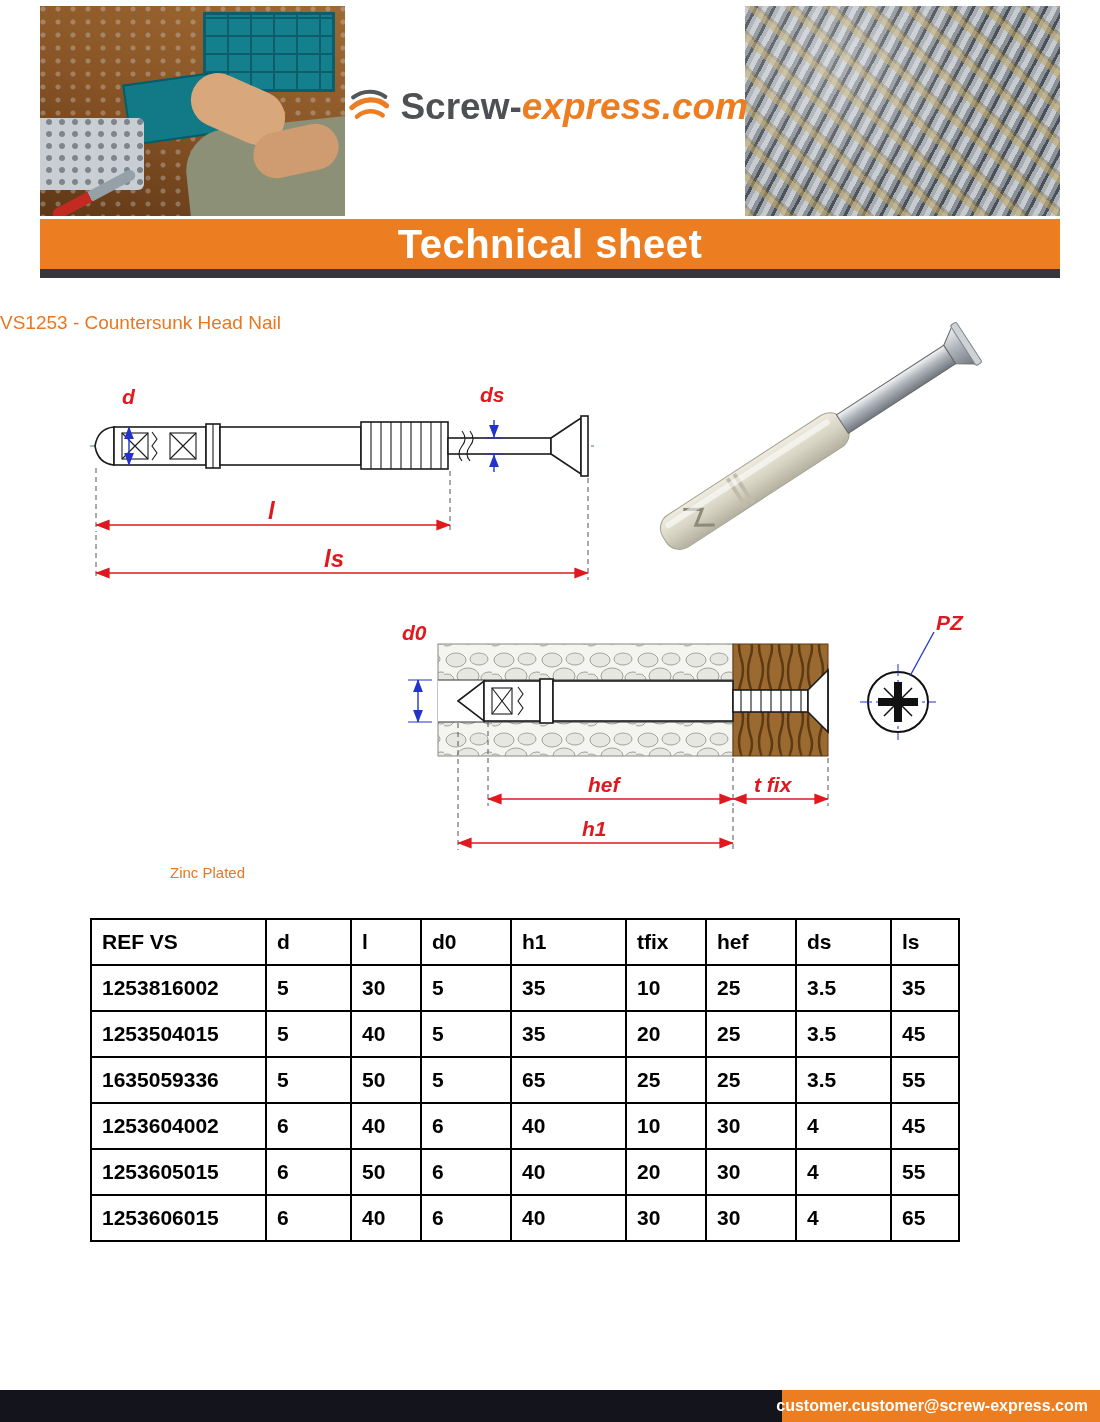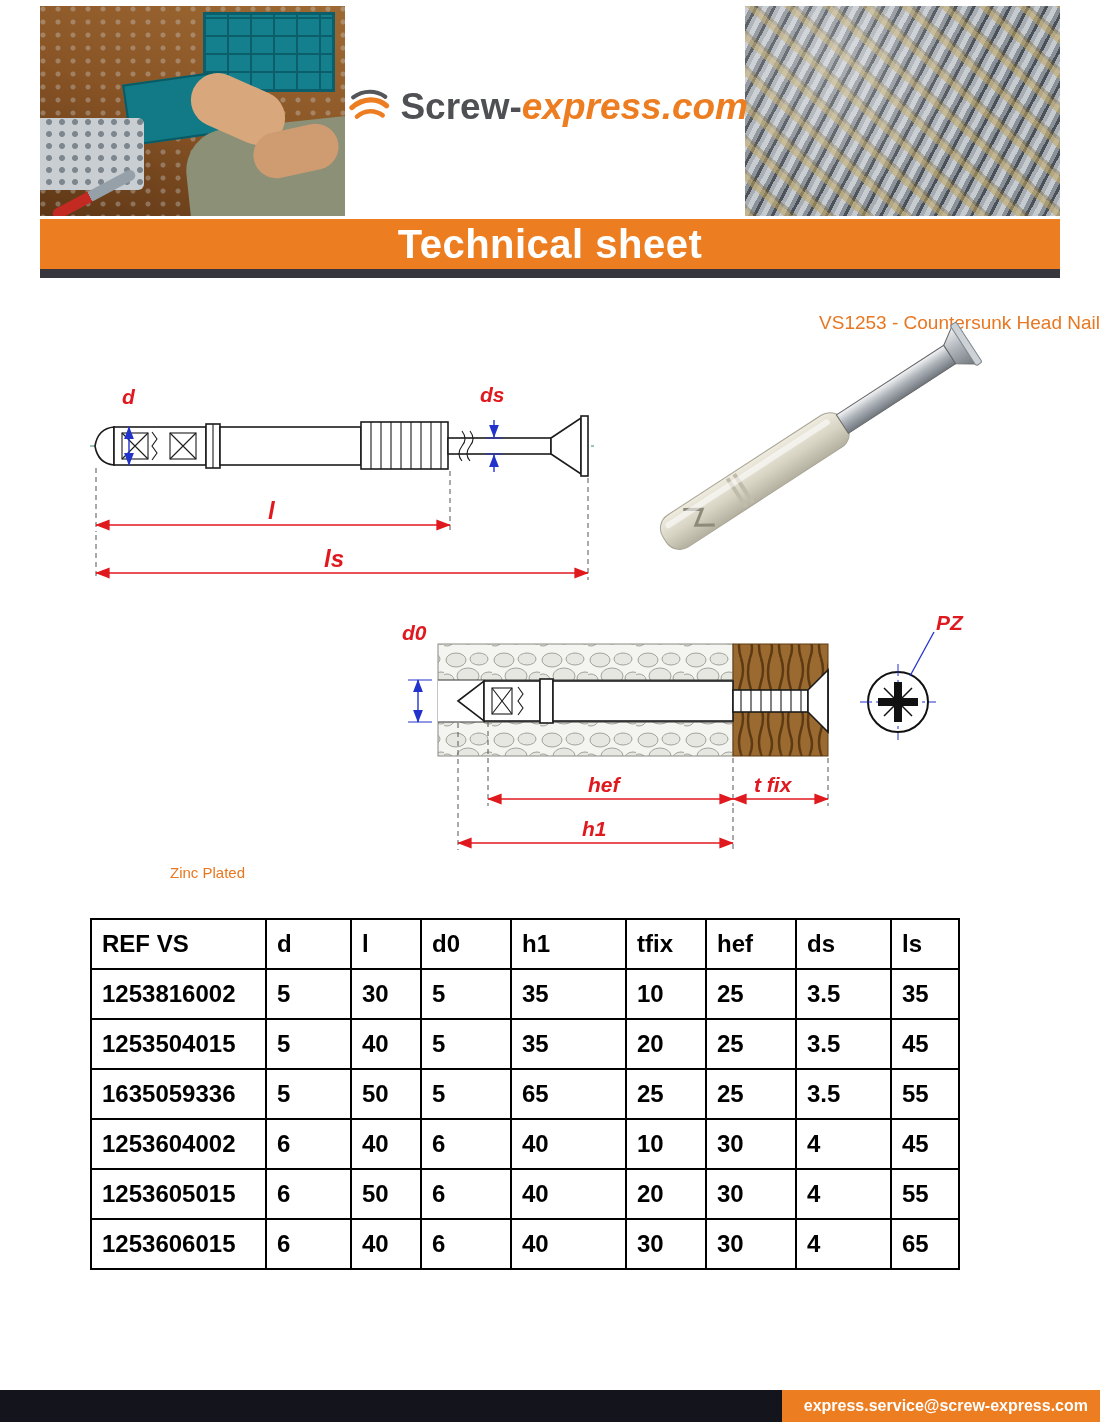--- a/index.html
+++ b/index.html
@@ -46,32 +46,32 @@
   .logo-part1 { color:#4f5054; }
   .logo-part2 { color:#ED7D21; font-style:italic; }
 
   
   .banner { position:absolute; left:40px; top:219px; width:1020px; height:56px;
     background:#ED7D21; color:#fff; font-size:40px; font-weight:bold;
     text-align:center; line-height:50px; letter-spacing:.5px; }
   .banner-shadow { position:absolute; left:40px; top:269px; width:1020px; height:9px; background:#37363d; }
 
   
-  .product-title { position:absolute; left:0; top:312px; width:1100px; text-align:right;
+  .product-title { position:absolute; left:0; top:312px; width:1100px; text-align:left;
     color:#E87722; font-size:19px; font-weight:500; }
   .finish-label { position:absolute; left:170px; top:864px; color:#E87722; font-size:15px; }
 
   
   .dimred { fill:#E0191F; font:italic bold 21px "Liberation Sans", sans-serif; }
   .dimred.big { font-size:24px; }
 
   
   .spec-table-wrap { position:absolute; left:90px; top:918px; width:868px; }
   table { border-collapse:collapse; table-layout:fixed; width:868px;
-    font-weight:bold; font-size:24px; color:#000; }
+    font-weight:bold; font-size:21px; color:#000; }
   th, td { border:2px solid #000; text-align:left; padding:10px 10px; }
   th:nth-child(1){width:175px;} th:nth-child(2){width:85px;} th:nth-child(3){width:70px;}
   th:nth-child(4){width:90px;} th:nth-child(5){width:115px;} th:nth-child(6){width:80px;}
   th:nth-child(7){width:90px;} th:nth-child(8){width:95px;} th:nth-child(9){width:68px;}
 
   
   .footer { position:absolute; left:0; top:1390px; width:1100px; height:32px; background:#14141d; }
   .footer-accent { position:absolute; right:0; top:0; width:318px; height:32px; background:#ED7D21;
     display:flex; align-items:center; justify-content:flex-end; padding-right:12px; }
   .footer-email { color:#fff; font-weight:bold; font-size:16px; white-space:nowrap; }
@@ -324,17 +324,17 @@
             <td>30</td>
             <td>4</td>
             <td>65</td>
           </tr>
         </tbody>
     </table>
   </div>
 
   <div class="footer">
     <div class="footer-accent">
-      <span class="footer-email">express.service@screw-express.com</span>
+      <span class="footer-email">customer.customer@screw-express.com</span>
     </div>
   </div>
 
 </div>
 
 </body></html>

